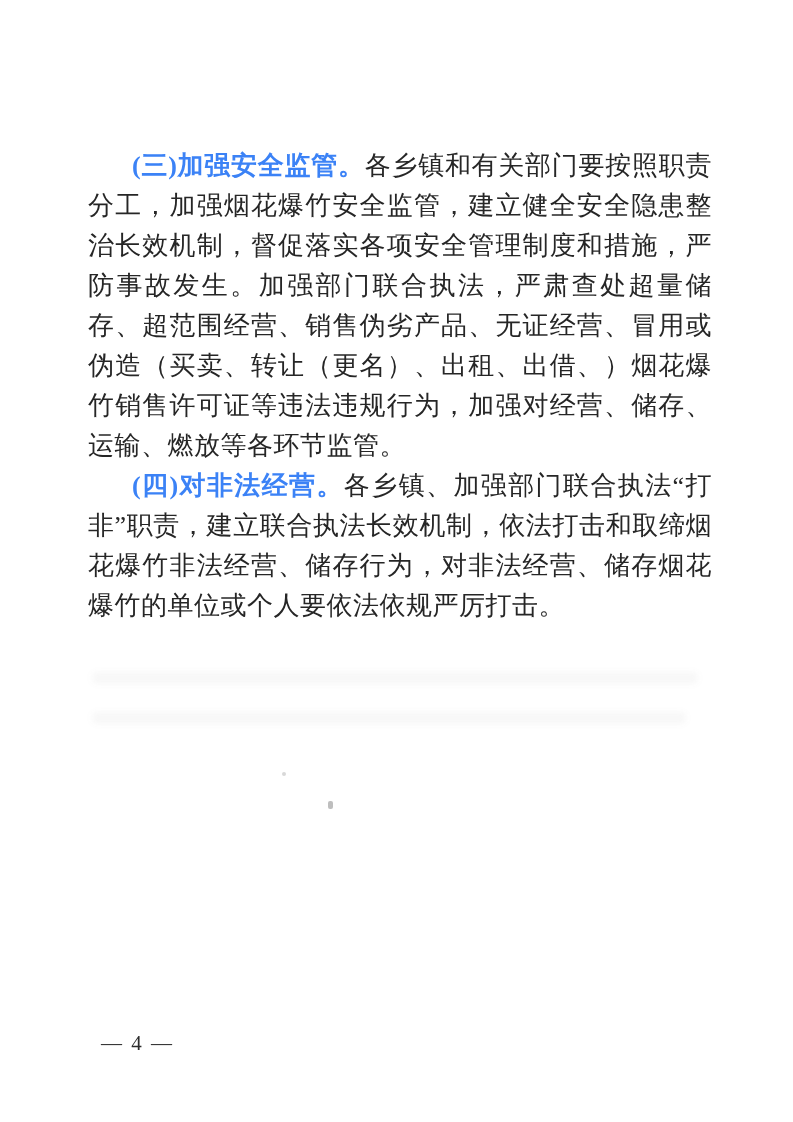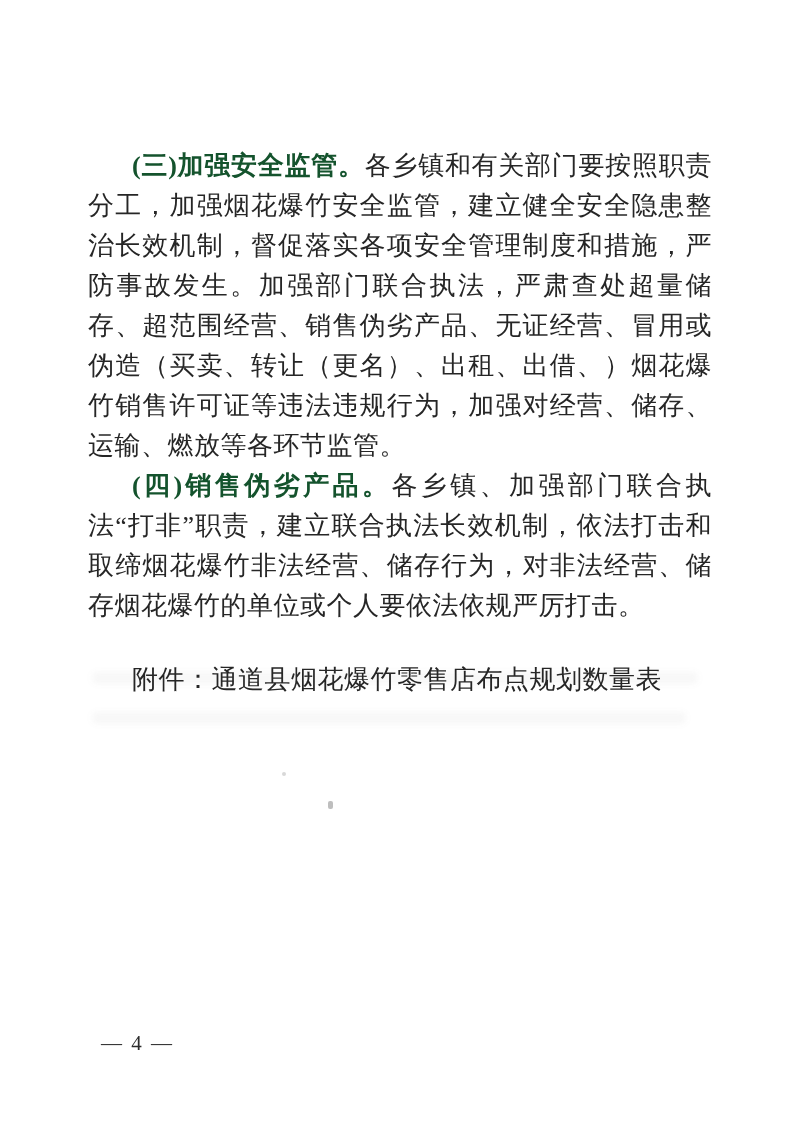--- a/index.html
+++ b/index.html
@@ -26,21 +26,21 @@
     text-align: justify;
     text-justify: inter-character;
     letter-spacing: 0.5px;
   }
   .para {
     margin: 0;
     text-indent: 44px;
   }
   .para-lead {
     font-weight: 700;
-    color: #14532d;
+    color: #3b82f6;
     font-family: Liberation Serif, serif;
   }
   .attachment {
     margin: 34px 0 0 0;
     text-indent: 44px;
   }
   .page-number {
     position: absolute;
     left: 101px;
     top: 1031px;
@@ -73,23 +73,22 @@
 </style>
 </head>
 <body>
 
 <div class="sheet">
 
   <div class="content">
 
     <p class="para"><span class="para-lead">(三)加强安全监管。</span><span>各乡镇和有关部门要按照职责分工，加强烟花爆竹安全监管，建立健全安全隐患整治长效机制，督促落实各项安全管理制度和措施，严防事故发生。加强部门联合执法，严肃查处超量储存、超范围经营、销售伪劣产品、无证经营、冒用或伪造（买卖、转让（更名）、出租、出借、）烟花爆竹销售许可证等违法违规行为，加强对经营、储存、运输、燃放等各环节监管。</span></p>
 
-    <p class="para"><span class="para-lead">(四)销售伪劣产品。</span><span>各乡镇、加强部门联合执法“打非”职责，建立联合执法长效机制，依法打击和取缔烟花爆竹非法经营、储存行为，对非法经营、储存烟花爆竹的单位或个人要依法依规严厉打击。</span></p>
+    <p class="para"><span class="para-lead">(四)对非法经营。</span><span>各乡镇、加强部门联合执法“打非”职责，建立联合执法长效机制，依法打击和取缔烟花爆竹非法经营、储存行为，对非法经营、储存烟花爆竹的单位或个人要依法依规严厉打击。</span></p>
 
-    <p class="attachment"><span>附件：</span><span>通道县烟花爆竹零售店布点规划数量表</span></p>
 
   </div>
 
   <div class="artifact row-1"></div>
   <div class="artifact row-2"></div>
   <div class="artifact speck"></div>
   <div class="artifact speck-2"></div>
 
   <div class="page-number">— 4 —</div>
 

